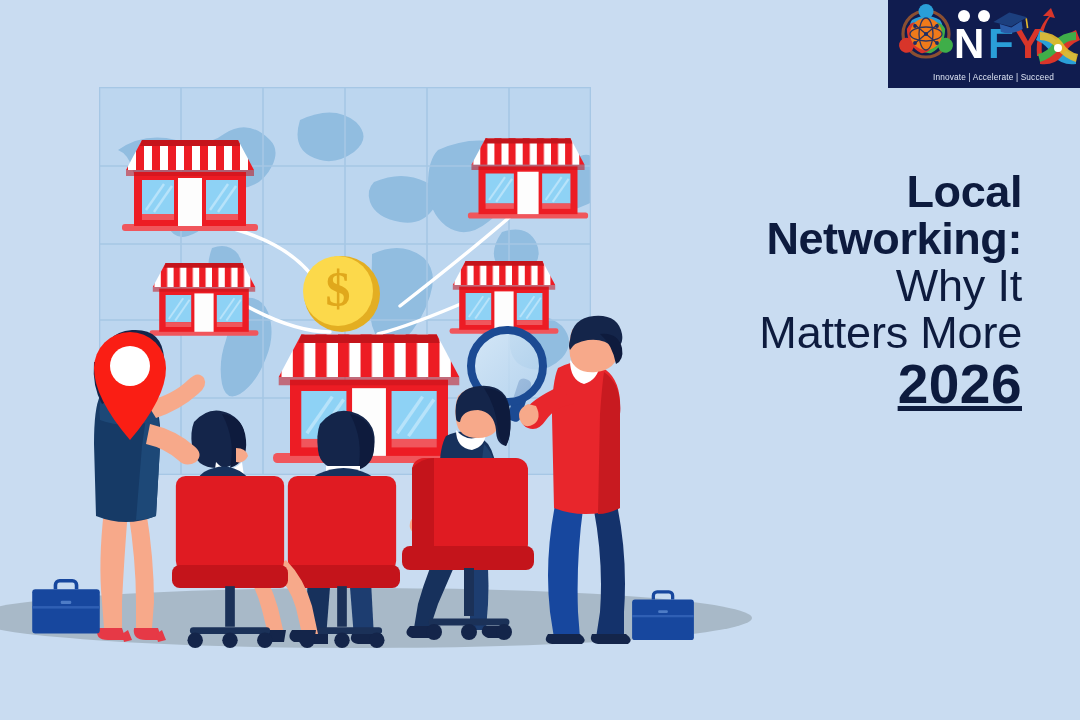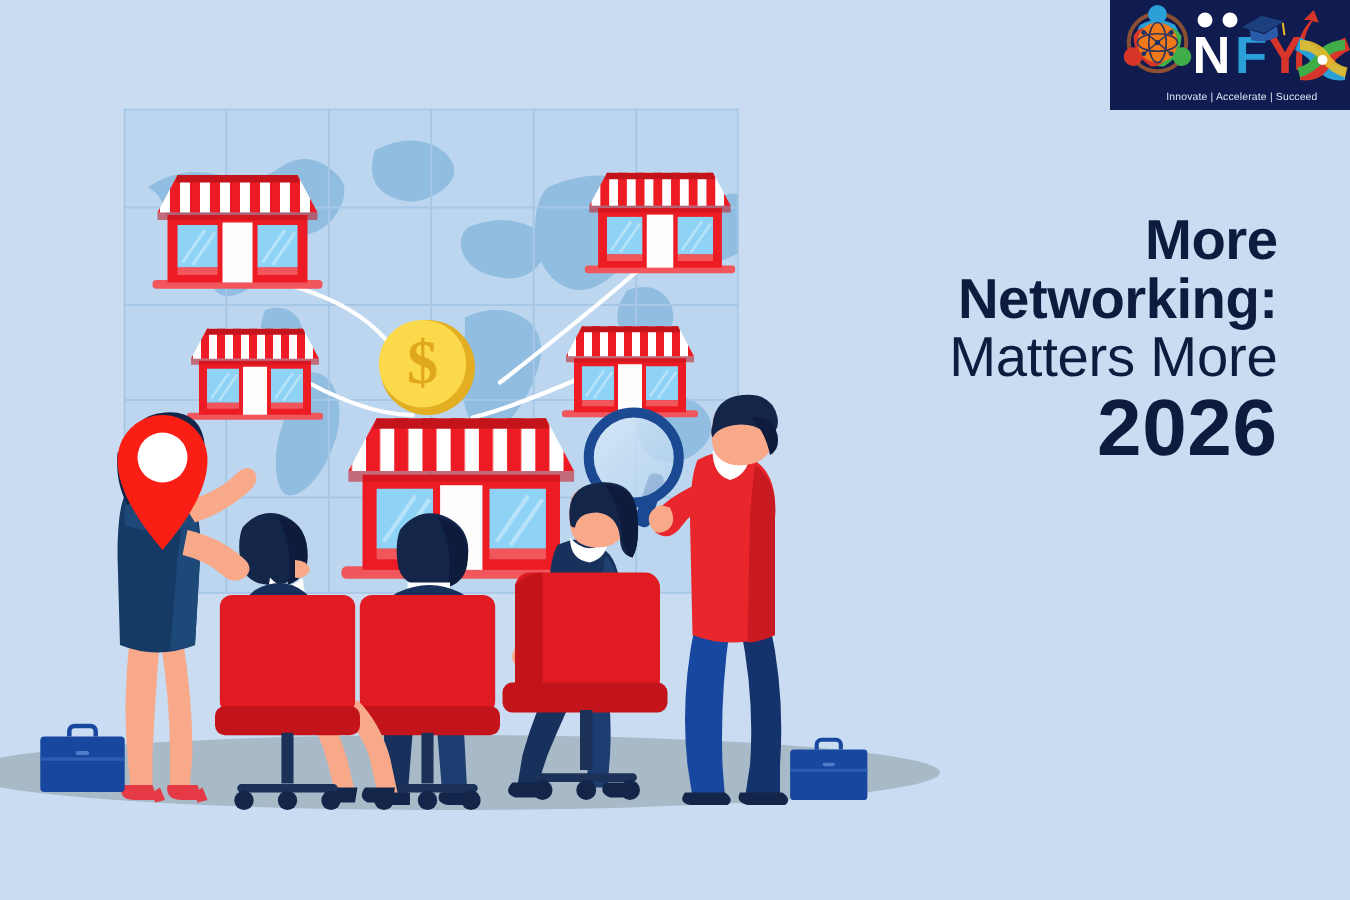--- a/index.html
+++ b/index.html
@@ -27,21 +27,21 @@
 
   
   #headline {
     position:absolute; right:58px; top:168px; width:420px;
     text-align:right; color:#0d1b3e;
     line-height:1.045;
   }
   #headline .ln { display:block; white-space:nowrap; }
   #headline .hv-bold  { font-weight:bold; font-size:45px; letter-spacing:-.4px; }
   #headline .hv-light { font-weight:normal; font-size:45px; letter-spacing:-.2px; }
-  #headline .hv-year  { font-weight:bold; font-size:64px; letter-spacing:.5px; }
+  #headline .hv-year  { font-weight:bold; font-size:55px; letter-spacing:.5px;text-decoration:underline; }
 
   
   #illus { position:absolute; left:0; top:0; width:760px; height:720px; }
 </style>
 </head>
 <body>
 
 <div id="stage">
 
   <svg id="illus" viewBox="0 0 760 720">
@@ -288,22 +288,23 @@
     <g>
       <path d="M166 368 a36 36 0 1 0 -72 0 q0 30 36 72 q36 -42 36 -72 z" fill="#fa1e14"></path>
       <circle cx="130" cy="366" r="20" fill="#ffffff"></circle>
     </g>
 
     <use href="#case" x="28" y="574" width="76" height="62"></use>
     <use href="#case" x="628" y="586" width="70" height="56"></use>
   </svg>
 
   <div id="headline">
-    <span class="ln hv-bold">More</span>
+    <span class="ln hv-bold">Local</span>
     <span class="ln hv-bold">Networking:</span>
+    <span class="ln hv-light">Why It</span>
     <span class="ln hv-light">Matters More</span>
     <span class="ln hv-year">2026</span>
   </div>
 
   <div id="logo-badge">
     <svg class="logo-art" viewBox="0 0 192 88">
 
       <g>
         <circle cx="38" cy="34" r="23" fill="none" stroke="#f07a1a" stroke-width="3.2" opacity=".55"></circle>
 

